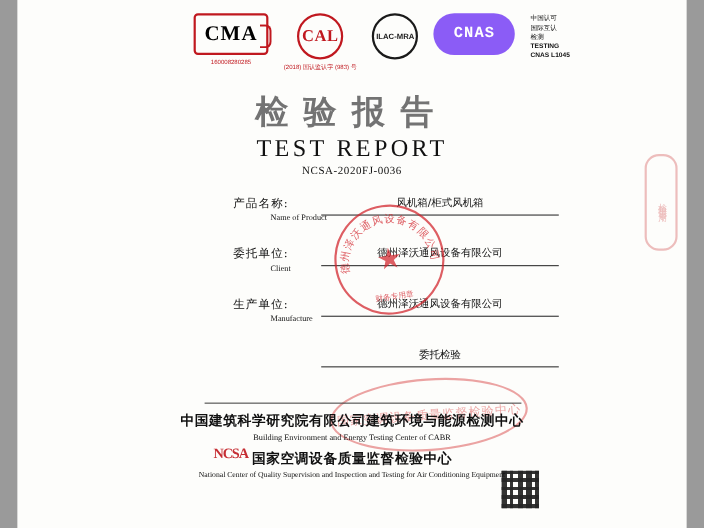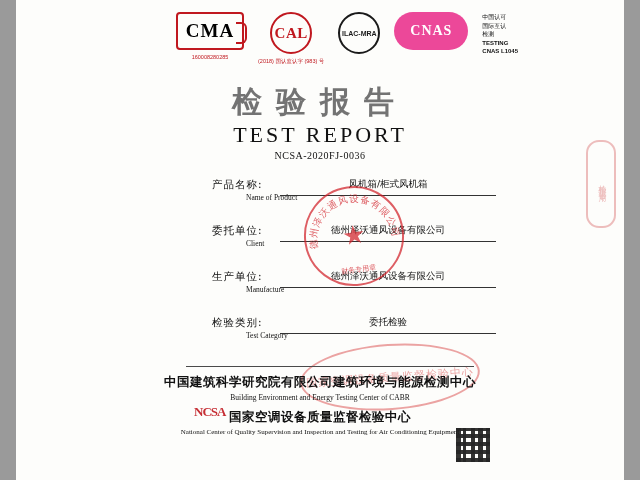--- a/index.html
+++ b/index.html
@@ -112,29 +112,29 @@
     font-weight: bold;
     display: flex;
     align-items: center;
     justify-content: center;
     font-family: "Liberation Sans", sans-serif;
   }
   .cnas-mark {
     width: 74px;
     height: 38px;
     border-radius: 19px;
-    background: #ec4899;
+    background: #8b5cf6;
     color: #ffffff;
     font-size: 14px;
     font-weight: bold;
     letter-spacing: 1px;
     display: flex;
     align-items: center;
     justify-content: center;
-    font-family: Liberation Serif, serif;
+    font-family: Liberation Mono, monospace;
   }
   .cnas-text {
     font-family: "Liberation Sans", sans-serif;
     font-size: 6px;
     line-height: 8.5px;
     color: #111;
     margin-top: 1px;
     white-space: nowrap;
   }
   .cnas-text .bold { font-weight: bold; }
@@ -199,21 +199,21 @@
   }
   .label-en {
     font-size: 7.5px;
     color: #111;
     margin-top: 1px;
     font-family: "Liberation Serif", serif;
     padding-left: 34px;
   }
   .field-value {
     position: absolute;
-    left: 68px;
+    left: 80px;
     top: 0;
     width: 216px;
     border-bottom: 1px solid #333;
     height: 17px;
     text-align: center;
     font-size: 9.5px;
     color: #111;
     font-family: "DejaVu Sans", sans-serif;
   }
 
@@ -432,24 +432,20 @@
 
       <div class="field-row">
         <div class="field-label">
           <div class="label-cn">生产单位:</div>
           <div class="label-en">Manufacture</div>
         </div>
         <div class="field-value">德州泽沃通风设备有限公司</div>
       </div>
 
       <div class="field-row">
-        <div class="field-label">
-          <div class="label-cn">检验类别:</div>
-          <div class="label-en">Test Category</div>
-        </div>
         <div class="field-value">委托检验</div>
       </div>
     </div>
 
     <div class="stamp-round">
       <svg class="stamp-arc" viewBox="0 0 96 96">
         <defs>
           <path id="arcpath" d="M 10,52 A 38,38 0 0 1 86,52"></path>
         </defs>
         <text text-anchor="middle">

